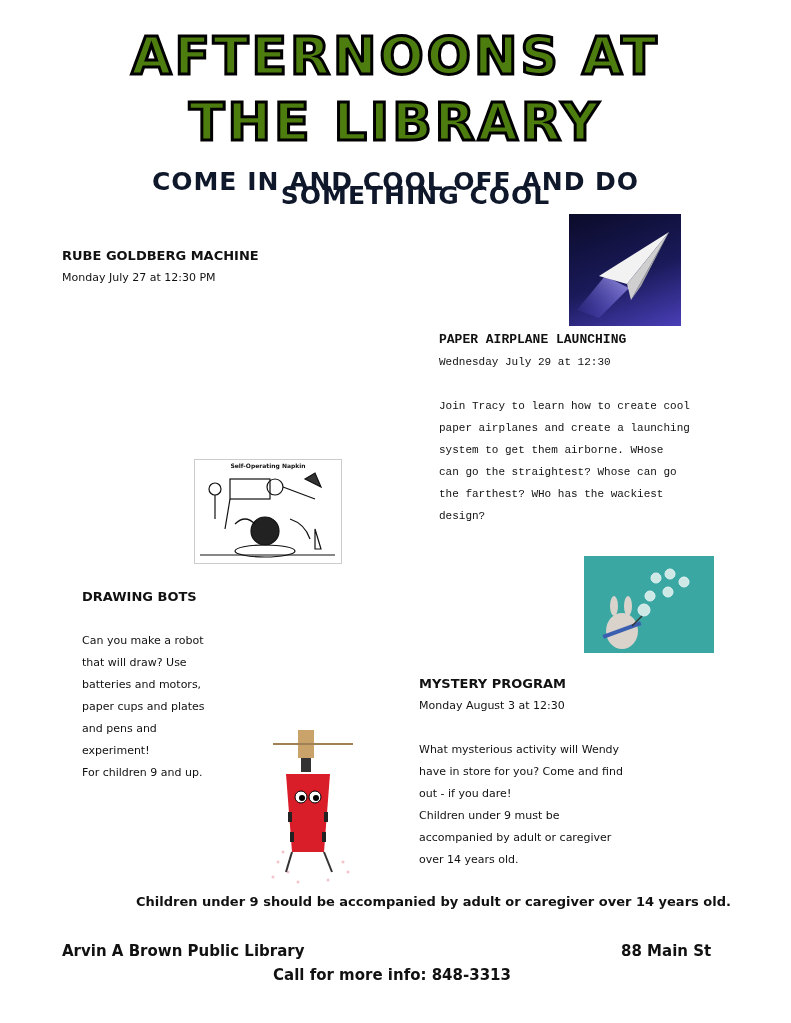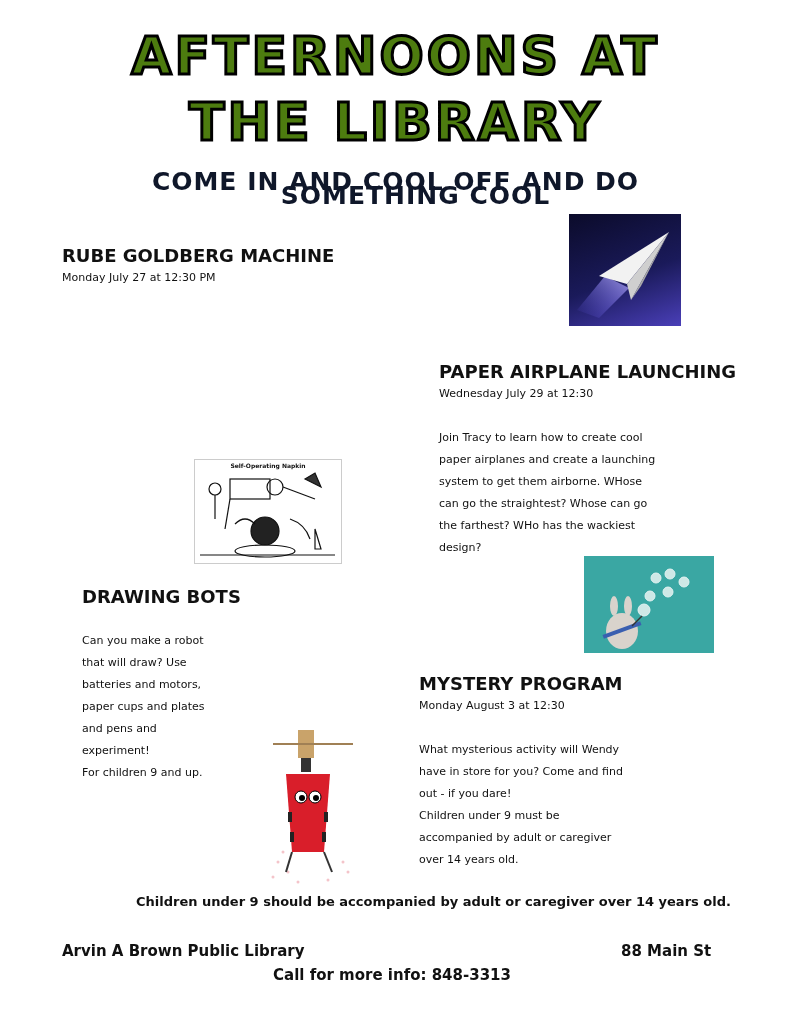--- a/index.html
+++ b/index.html
@@ -5,21 +5,21 @@
   html, body { margin:0; padding:0; background:#ffffff; }
   body { width:791px; height:1023px; position:relative; overflow:hidden;
          font-family:"DejaVu Sans", sans-serif; color:#111; }
   .abs { position:absolute; }
   .title-line { position:absolute; left:0; width:791px; text-align:center;
     font-family:"DejaVu Sans", sans-serif; font-weight:900; font-size:52px; letter-spacing:3px;
     color:#4d7c0f; -webkit-text-stroke:3px #000; text-transform:uppercase; line-height:1; }
   .subtitle { position:absolute; left:0; width:791px; text-align:center;
     font-family:"DejaVu Sans", sans-serif; font-weight:900; font-size:25px; letter-spacing:1px;
     color:#0f172a; text-transform:uppercase; line-height:32px; }
-  .ev-title { font-weight:bold; font-size:18px; line-height:22px; }
+  .ev-title { font-weight:bold; font-size:13px; line-height:22px; }
   .ev-text { font-size:11px; line-height:22px; white-space:pre-line; }
   .note { position:absolute; left:0; width:791px; text-align:center; font-weight:bold; font-size:13px; }
   .footer { position:absolute; font-weight:bold; font-size:15px; }
   .img { position:absolute; overflow:hidden; }
 </style>
 </head>
 <body>
 
 <div class="title-line" style="top:30px;">Afternoons at</div>
 <div class="title-line" style="top:96px;">the Library</div>
@@ -40,21 +40,21 @@
         <stop offset="1" stop-color="#b8b0ff" stop-opacity="0.8"></stop>
       </linearGradient>
     </defs>
     <polygon points="8,96 36,62 60,74 30,104" fill="url(#trail)"></polygon>
     <polygon points="100,18 30,62 58,70" fill="#f2f2f2"></polygon>
     <polygon points="100,18 58,70 62,86" fill="#cfcfcf"></polygon>
     <polygon points="100,18 62,86 72,72" fill="#a8a8a8"></polygon>
   </svg>
 </div>
 
-<div class="abs" style="left:439px; top:361px; width:320px;">
+<div class="abs" style="left:439px; top:329px; width:320px;font-family:Liberation Mono, monospace;">
   <div class="ev-title">PAPER AIRPLANE LAUNCHING</div>
   <div class="ev-text">Wednesday July 29 at 12:30</div>
   <div style="height:22px;"></div>
   <div class="ev-text">Join Tracy to learn how to create cool
 paper airplanes and create a launching
 system to get them airborne.  WHose
 can go the straightest?  Whose can go
 the farthest?  WHo has the wackiest
 design?</div>
 </div>

